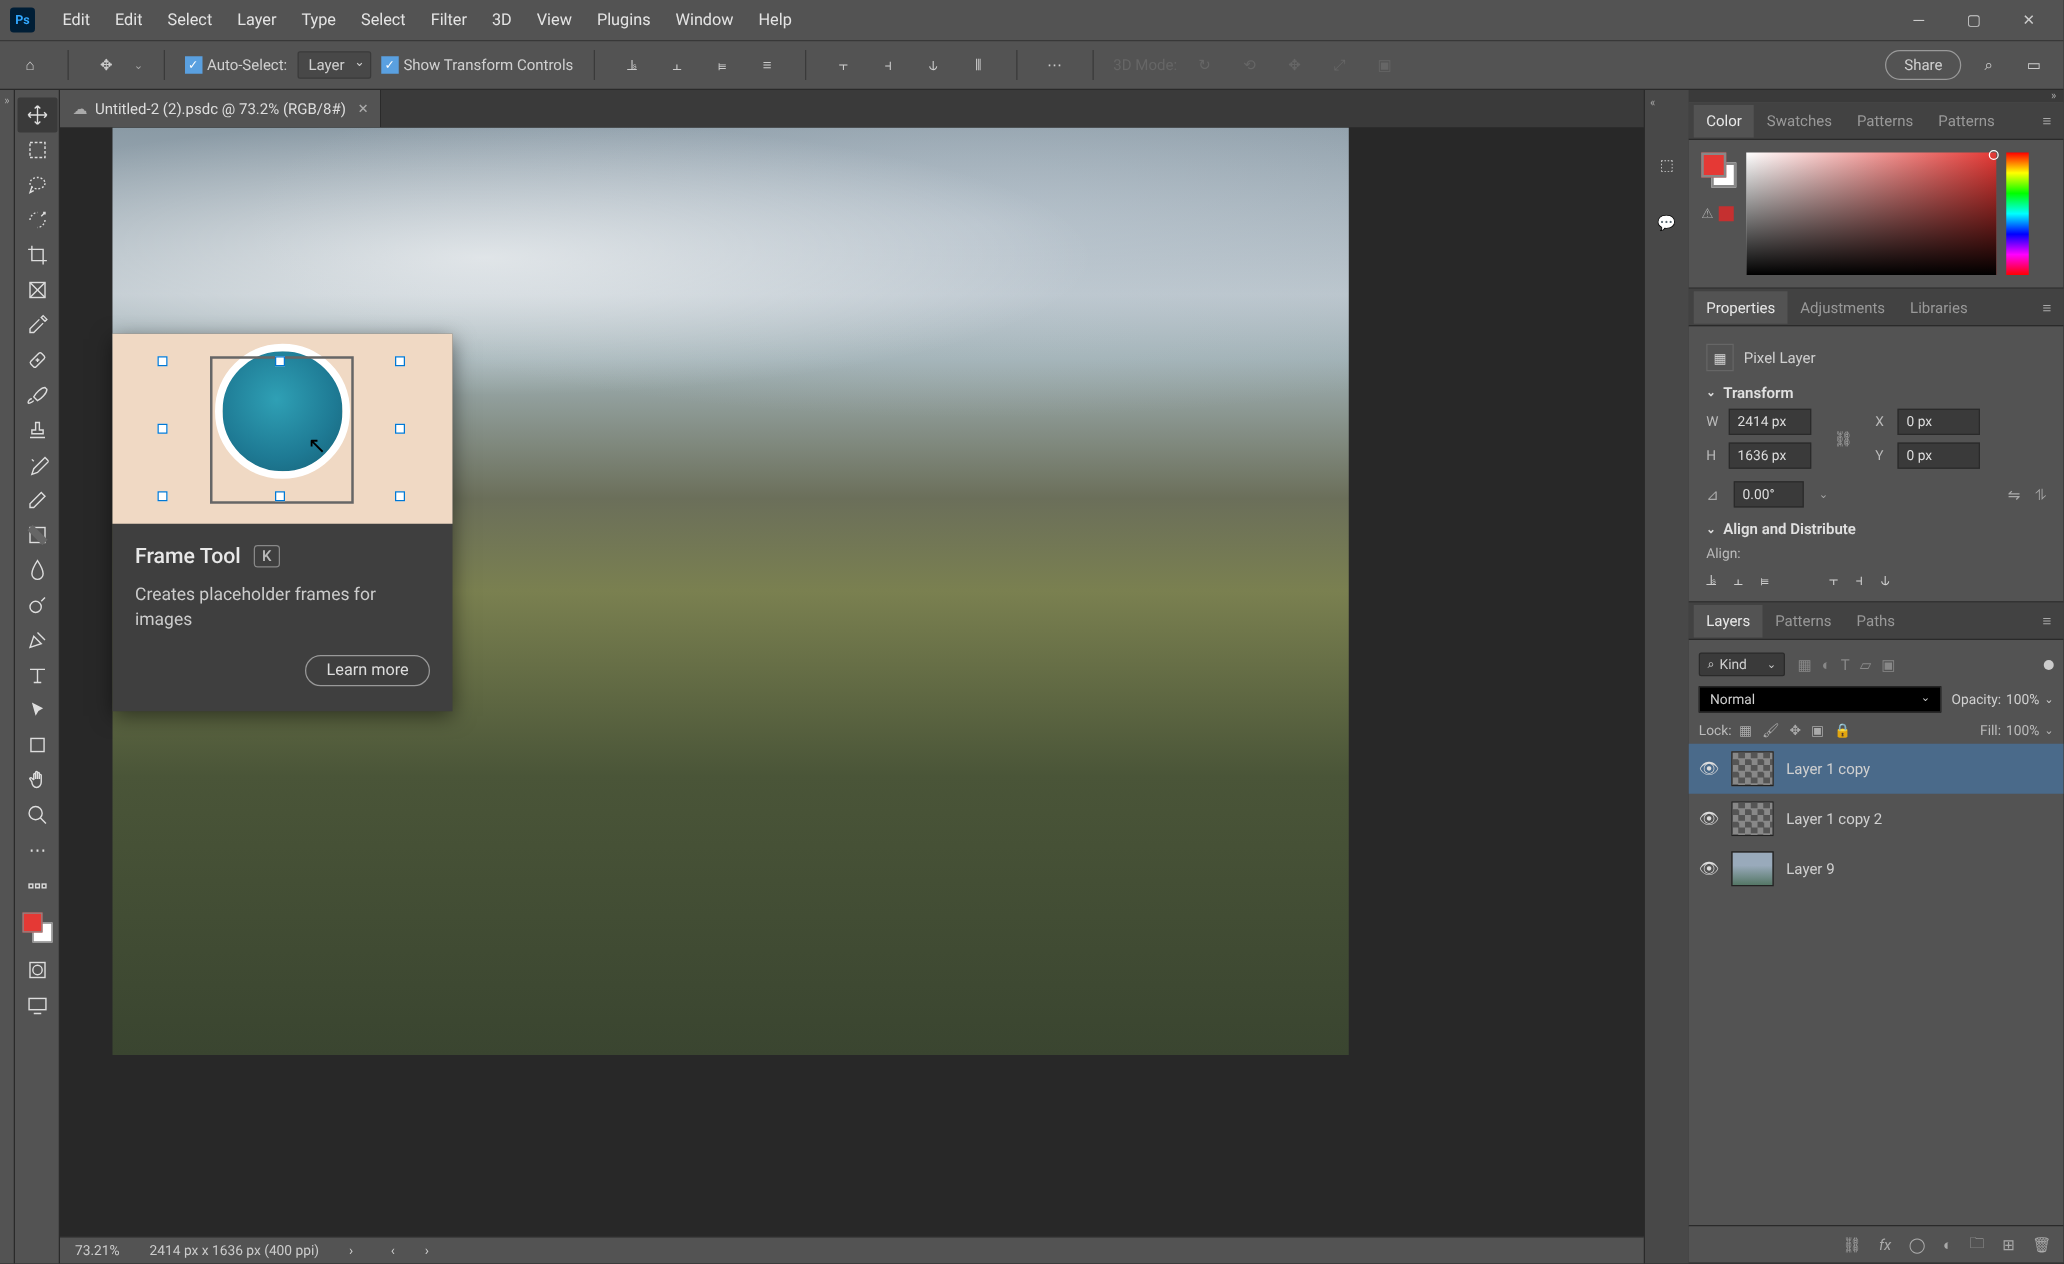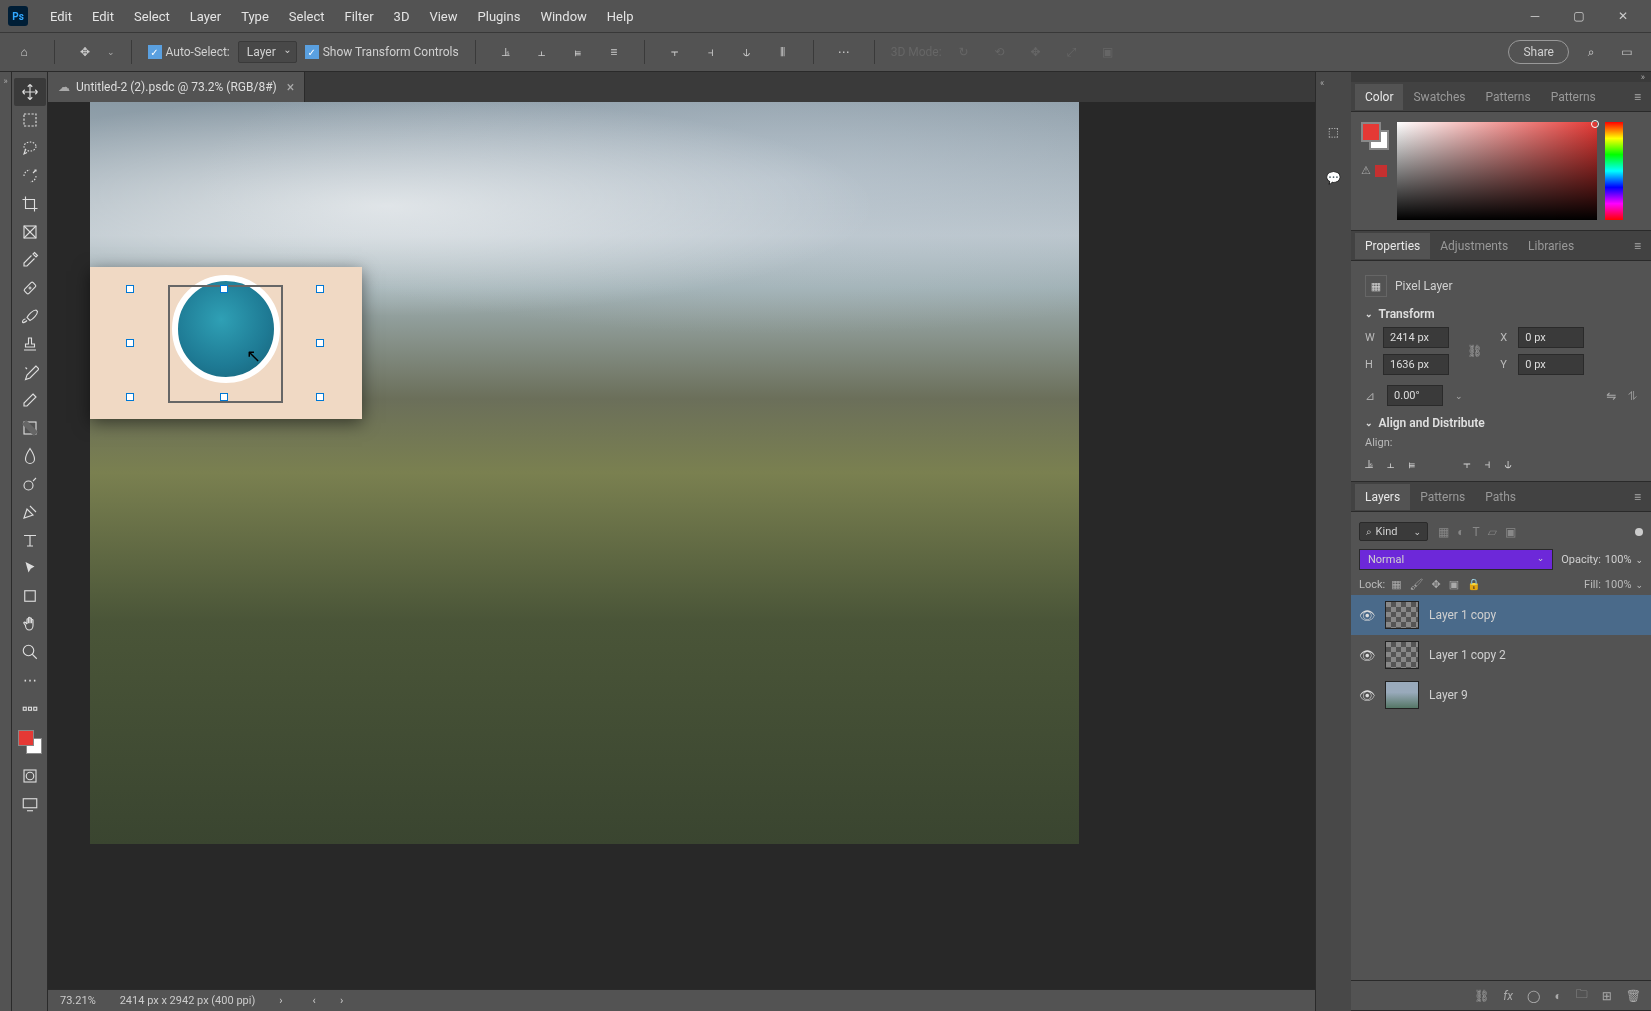--- a/index.html
+++ b/index.html
@@ -98,21 +98,21 @@
 .dim-field { background: #3a3a3a; border: 1px solid #2a2a2a; padding: 3px 6px; width: 66px; font-size: 11px; color: #ddd; }
 .angle-field { background: #3a3a3a; border: 1px solid #2a2a2a; padding: 3px 6px; width: 56px; font-size: 11px; color: #ddd; }
 .align-icons { display: flex; gap: 14px; margin-top: 8px; }
 
 
 .layers-body { padding: 6px 0; }
 .layer-filter-row { display: flex; align-items: center; padding: 4px 8px; gap: 6px; }
 .filter-drop { background: #3a3a3a; border: 1px solid #2a2a2a; padding: 2px 6px; font-size: 11px; display: flex; align-items: center; gap: 4px; border-radius: 2px; }
 .filter-icons { display: flex; gap: 8px; color: #888; margin-left: 4px;}
 .blend-row { display: flex; align-items: center; padding: 4px 8px; gap: 8px; }
-.blend-drop { flex: 1; background: #6d28d9; border: 1px solid #2a2a2a; padding: 3px 8px; font-size: 11px; display:flex; justify-content:space-between;}
+.blend-drop { flex: 1; background: #000000; border: 1px solid #2a2a2a; padding: 3px 8px; font-size: 11px; display:flex; justify-content:space-between;}
 .opacity-wrap { display: flex; align-items: center; gap: 4px; font-size: 11px; }
 .lock-row { display: flex; align-items: center; padding: 4px 8px; gap: 6px; font-size: 11px; color: #bbb; }
 .lock-icons { display: flex; gap: 8px; color: #aaa; }
 .layer-item { display: flex; align-items: center; padding: 6px 8px; gap: 10px; }
 .layer-item.selected { background: #4a6a8a; }
 .eye-icon { width: 16px; color: #ddd; font-size: 13px; }
 .layer-thumb { width: 34px; height: 28px; background: #888; border: 1px solid #222; background-image: repeating-conic-gradient(#555 0 25%, #888 0 50%); background-size: 10px 10px; }
 .layer-thumb.landscape { background: linear-gradient(180deg, #9ab 40%, #576 100%); }
 .layers-footer { height: 30px; border-top: 1px solid #2a2a2a; display: flex; align-items: center; justify-content: flex-end; padding: 0 10px; gap: 14px; color: #aaa; }
 
@@ -350,25 +350,34 @@
             <div class="sel-handle" style="left:36px;top:18px;"></div>
             <div class="sel-handle" style="left:130px;top:18px;"></div>
             <div class="sel-handle" style="left:226px;top:18px;"></div>
             <div class="sel-handle" style="left:36px;top:72px;"></div>
             <div class="sel-handle" style="left:226px;top:72px;"></div>
             <div class="sel-handle" style="left:36px;top:126px;"></div>
             <div class="sel-handle" style="left:130px;top:126px;"></div>
             <div class="sel-handle" style="left:226px;top:126px;"></div>
             <div style="position:absolute;left:156px;top:78px;font-size:18px;color:#000;">↖</div>
           </div>
+          <div class="tooltip-body">
+            <div class="tooltip-title">
+              <span>Frame Tool</span>
+              <span class="key-badge">K</span>
+            </div>
+            <div class="tooltip-desc">Creates placeholder frames for images</div>
+            <button class="learn-btn"><span>Learn more</span></button>
+            <div style="clear:both"></div>
+          </div>
         </div>
       </div>
       <div class="status-bar">
         <span>73.21%</span>
-        <span>2414 px x 2942 px (400 ppi)</span>
+        <span>2414 px x 1636 px (400 ppi)</span>
         <span>›</span>
         <span style="margin-left:6px;">‹</span>
         <span>›</span>
       </div>
     </div>
 
     <div class="right-strip-outer">
       <div style="align-self:flex-start;padding-left:4px;font-size:9px;color:#aaa;position:relative;top:-12px;">«</div>
       <div class="opt-icon">⬚</div>
       <div class="opt-icon">💬</div>

